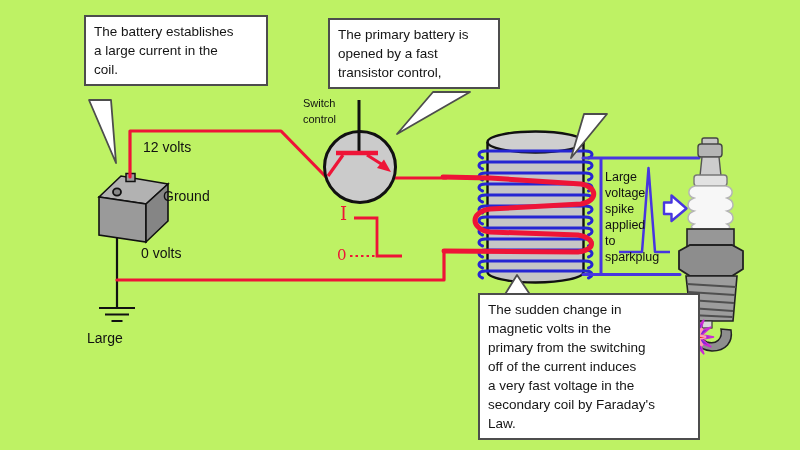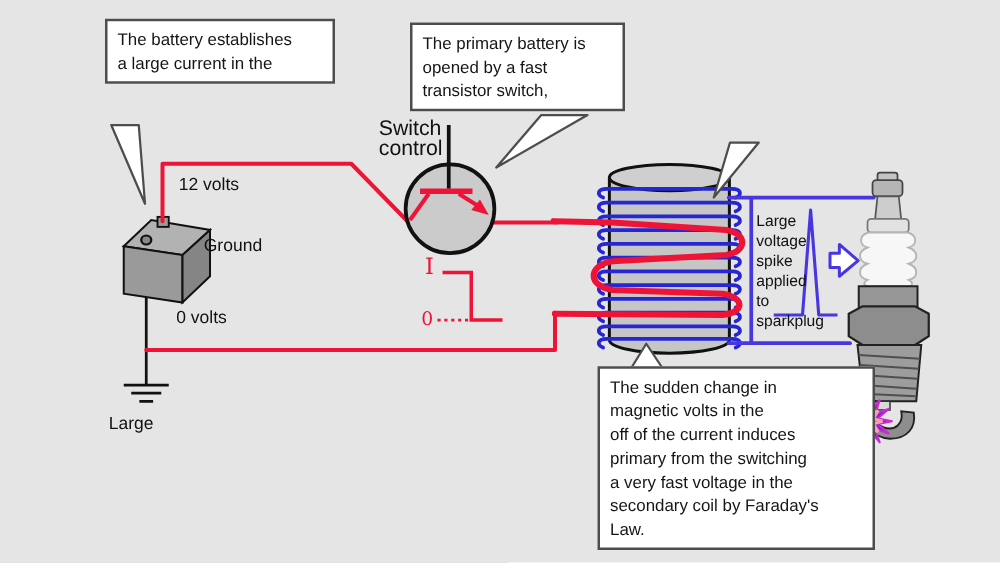--- a/index.html
+++ b/index.html
@@ -1,22 +1,22 @@
 <!DOCTYPE html>
 <html><head>
 <meta charset="utf-8">
 <style>
   html,body{margin:0;padding:0;background:#fff;}
-  .stage{position:relative;width:800px;height:450px;background:#e5e5e5;overflow:hidden;
+  .stage{position:relative;width:800px;height:450px;background:#bef264;overflow:hidden;
          font-family:"Liberation Sans",sans-serif;color:#111;text-decoration:underline;}
   .stage svg{position:absolute;left:0;top:0;}
   .callout{position:absolute;background:#fff;border:2px solid #4d4d4d;
            padding:5px 8px;font-size:13.5px;line-height:19px;color:#151515;z-index:3;}
   .lbl{position:absolute;font-size:14px;color:#111;white-space:nowrap;z-index:3;}
-  .lbl-small{position:absolute;font-size:17px;line-height:16px;color:#111;z-index:3;}
+  .lbl-small{position:absolute;font-size:11px;line-height:16px;color:#111;z-index:3;}
   .lbl-serif{position:absolute;font-family:"DejaVu Serif",serif;color:#ee1437;z-index:3;}
   .spike-note{position:absolute;left:605px;top:169px;width:70px;
               font-size:12.5px;line-height:16px;color:#111;z-index:3;}
 </style>
 </head>
 <body>
 
 <div class="stage">
 
   <svg width="800" height="450" viewBox="0 0 800 450">
@@ -119,34 +119,35 @@
                 684,319.7 691.8,328.8 694,317 696.2,328.8 704,319.7 700,331 711.3,327 702.2,334.8"></polygon>
       <polygon fill="#ee2020" stroke="#ff9db0" stroke-width="2.5" points="706,337 698.6,338.9 702.5,345.5 695.9,341.6 694,349 692.1,341.6 685.5,345.5 689.4,338.9
                 682,337 689.4,335.1 685.5,328.5 692.1,332.4 694,325 695.9,332.4 702.5,328.5 698.6,335.1"></polygon>
       <rect x="689" y="332.5" width="9.5" height="9.5" rx="2" fill="#2428dd"></rect>
     </g>
   </svg>
 
   <div class="callout" style="left:84px;top:15px;width:164px">
     <div>The battery establishes</div>
     <div>a large current in the</div>
+    <div>coil.</div>
   </div>
 
   <div class="callout" style="left:328px;top:18px;width:152px">
     <div>The primary battery is</div>
     <div>opened by a fast</div>
-    <div>transistor switch,</div>
+    <div>transistor control,</div>
   </div>
 
 
   <div class="callout" style="left:478px;top:293px;width:202px">
     <div>The sudden change in</div>
     <div>magnetic volts in the</div>
+    <div>primary from the switching</div>
     <div>off of the current induces</div>
-    <div>primary from the switching</div>
     <div>a very fast voltage in the</div>
     <div>secondary coil by Faraday's</div>
     <div>Law.</div>
   </div>
 
   <div class="lbl" style="left:143px;top:139px">12 volts</div>
   <div class="lbl" style="left:163px;top:188px">Ground</div>
   <div class="lbl" style="left:141px;top:245px">0 volts</div>
   <div class="lbl" style="left:87px;top:330px">Large</div>
 

